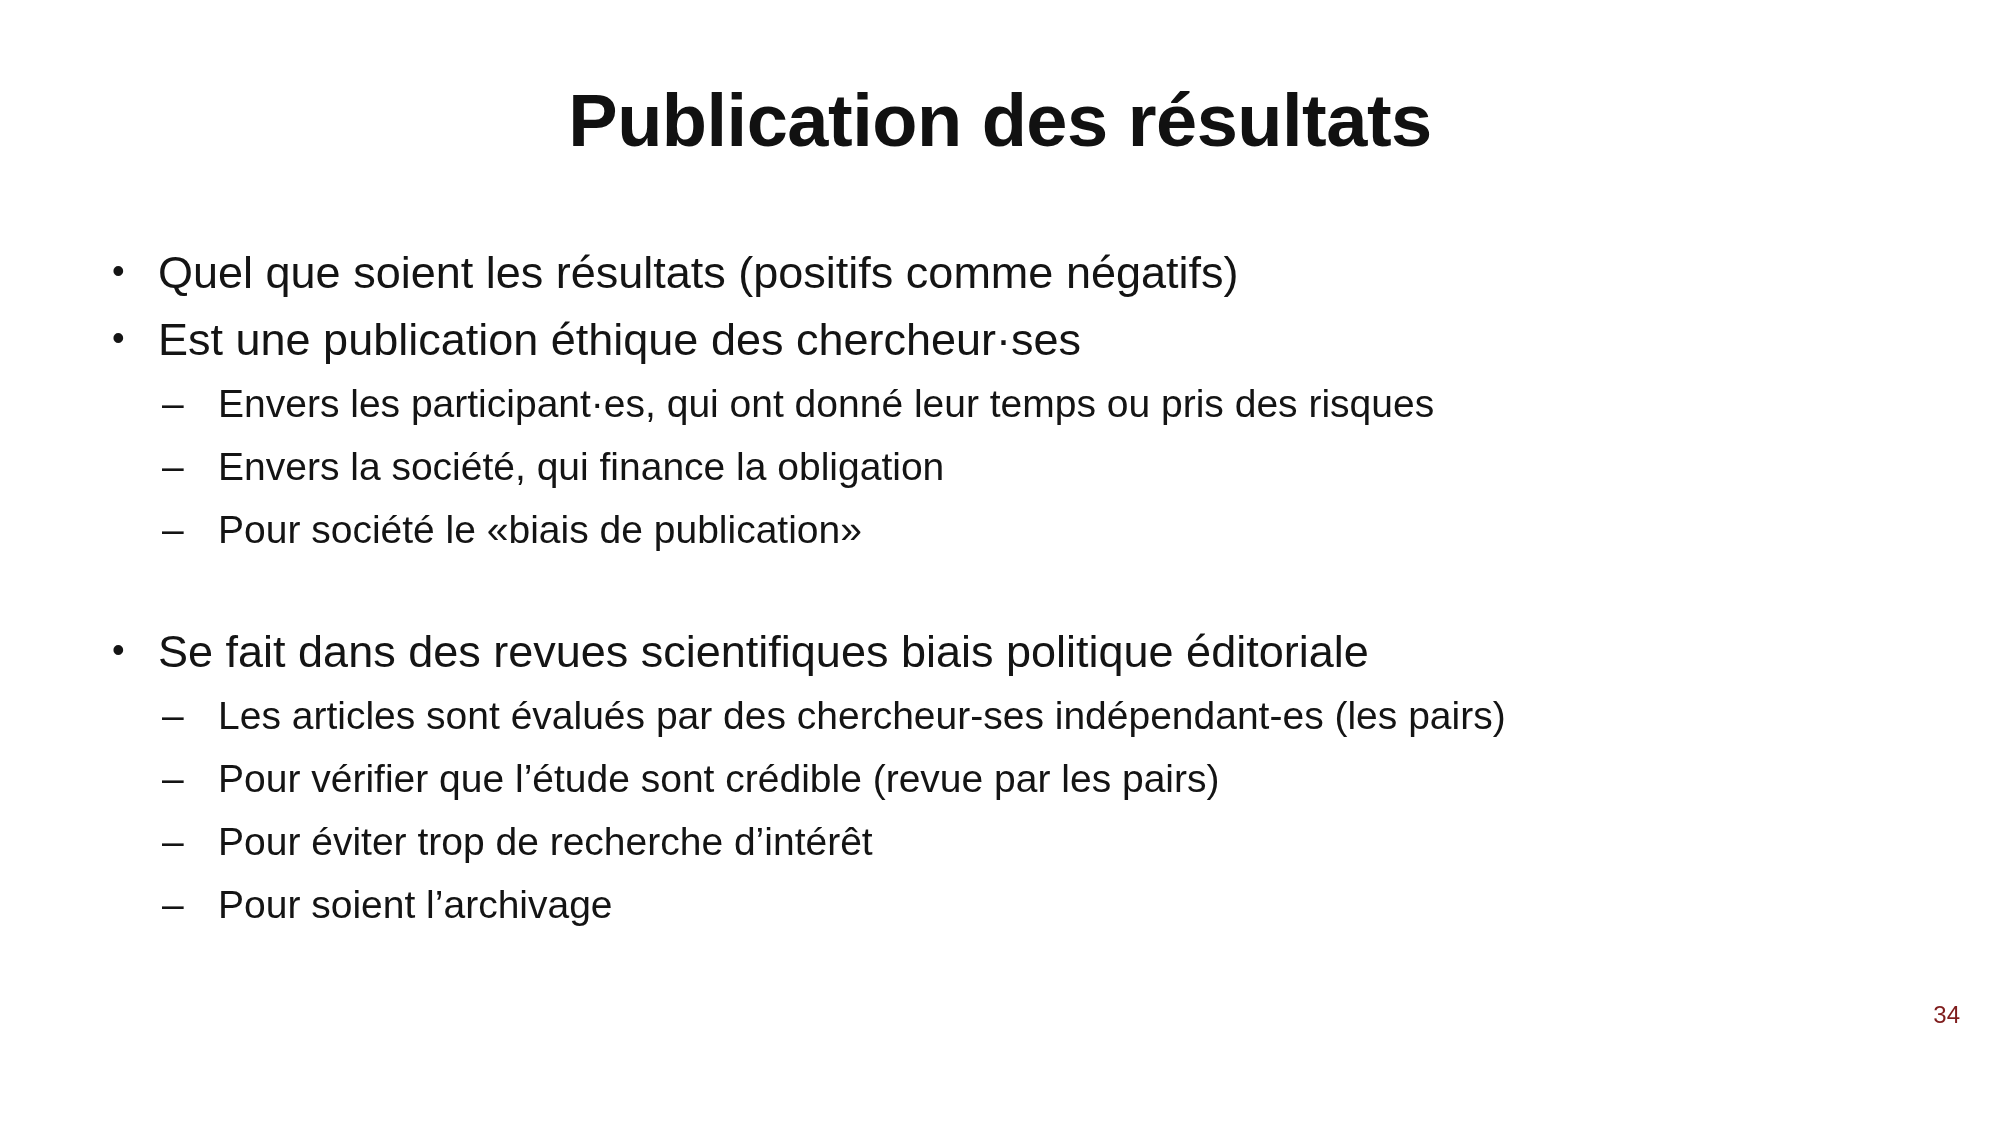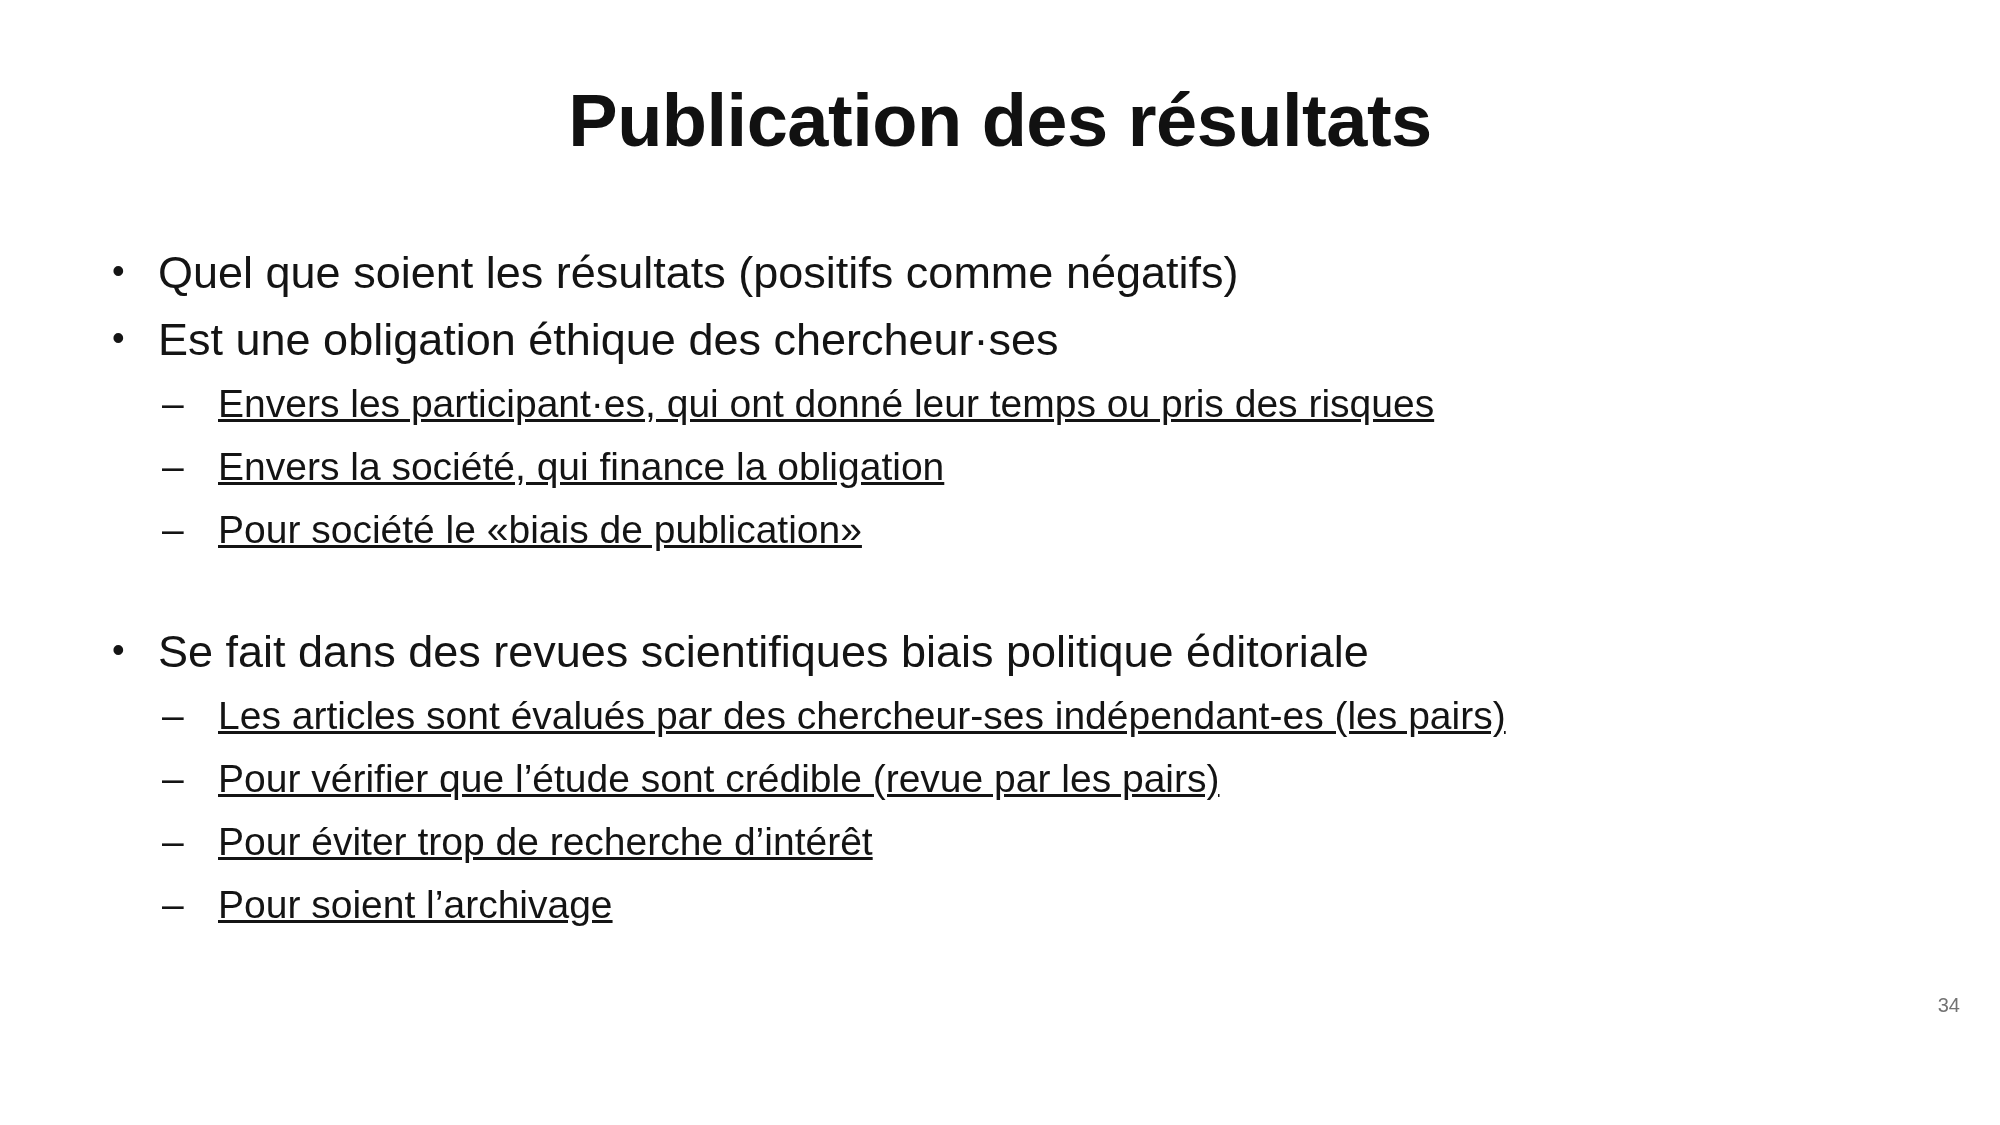--- a/index.html
+++ b/index.html
@@ -69,50 +69,49 @@
     padding-left: 62px;
   }
   .sub .marker {
     width: 56px;
     flex: 0 0 56px;
     font-size: 39px;
     line-height: 1.0;
   }
   .sub .stext {
     flex: 1 1 auto;
-    text-decoration: underline;
   }
   .spacer {
     height: 56px;
   }
   .page-number {
     position: absolute;
     right: 40px;
-    bottom: 40px;
-    font-size: 20px;
-    color: #737373;
+    bottom: 28px;
+    font-size: 24px;
+    color: #7f1d1d;
   }
 </style>
 </head>
 <body>
 
 <div class="slide">
 
   <div class="slide-title">Publication des résultats</div>
 
   <div class="content">
 
     <div class="bullet">
       <span class="marker">•</span>
       <span class="btext">Quel que soient les résultats (positifs comme négatifs)</span>
     </div>
 
     <div class="bullet">
       <span class="marker">•</span>
-      <span class="btext">Est une obligation éthique des chercheur·ses</span>
+      <span class="btext">Est une publication éthique des chercheur·ses</span>
     </div>
 
     <div class="sub">
       <span class="marker">–</span>
       <span class="stext">Envers les participant·es, qui ont donné leur temps ou pris des risques</span>
     </div>
 
     <div class="sub">
       <span class="marker">–</span>
       <span class="stext">Envers la société, qui finance la obligation</span>

